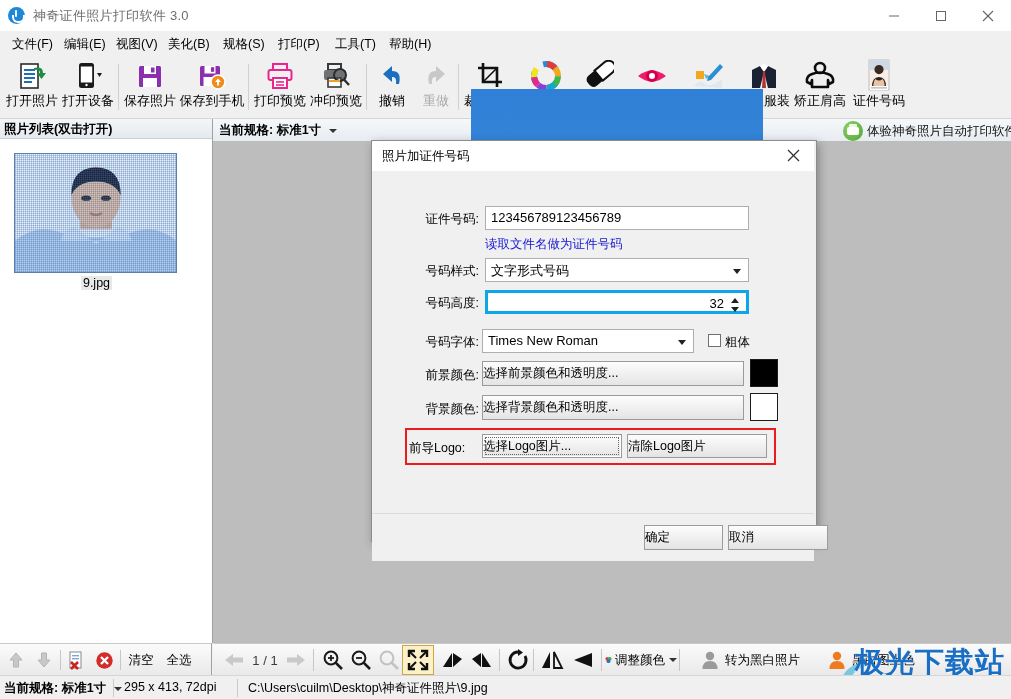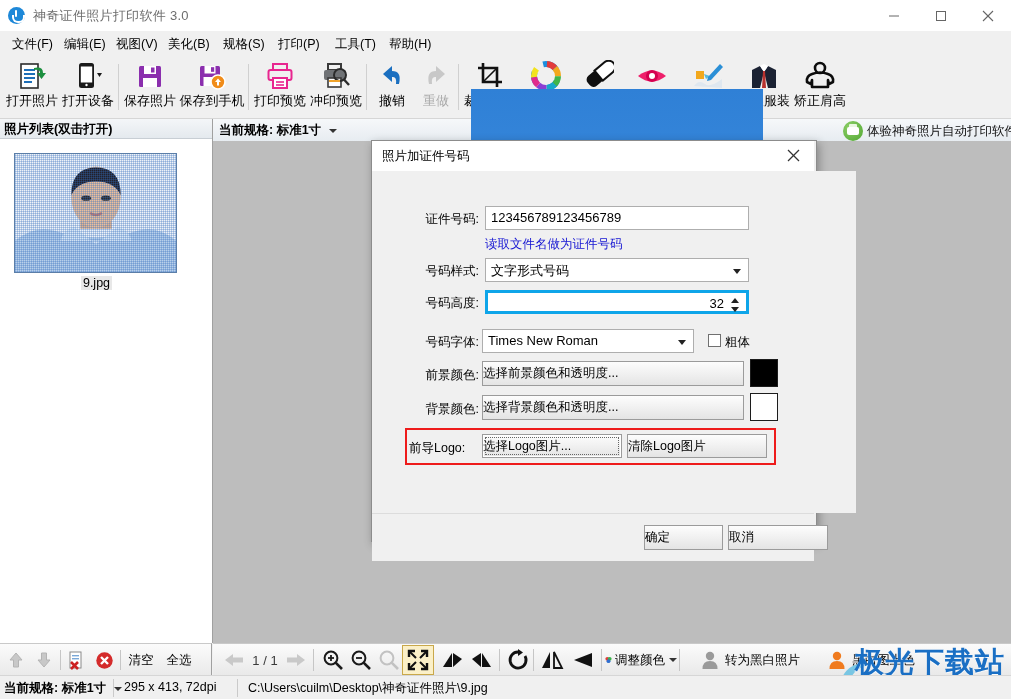--- a/index.html
+++ b/index.html
@@ -125,21 +125,21 @@
   .wm-swirl{position:absolute;left:2px;top:6px;width:62px;height:42px;opacity:.85;}
 
   
   .dlg{position:absolute;left:371px;top:140px;width:444px;height:400px;background:#f0f0f0;
        border:1px solid #8c8c8c;box-shadow:2px 3px 9px rgba(0,0,0,.30);}
   .dlg-title{position:absolute;left:0;top:0;width:442px;height:30px;background:#fff;
              border-bottom:1px solid #e2e2e2;}
   .dlg-title .tx{position:absolute;left:10px;top:7px;font-size:12.5px;color:#000;
                  white-space:nowrap;}
   .dlg-close{position:absolute;right:0;top:0;width:40px;height:29px;cursor:default;}
-  .dlg-body{position:absolute;left:0;top:30px;width:442px;height:342px;background:#f0f0f0;padding-left:42px;}
+  .dlg-body{position:absolute;left:0;top:30px;width:442px;height:342px;background:#f0f0f0;}
   .dlg-foot{position:absolute;left:0;top:372px;width:442px;height:47px;background:#f0f0f0;
             border-top:1px solid #dcdcdc;}
   .flabel{position:absolute;font-size:12.5px;text-align:right;white-space:nowrap;}
   .txtinput{position:absolute;background:#fff;border:1px solid #aeaeae;box-sizing:border-box;
             font-size:13px;padding:0 5px;line-height:22px;height:24px;color:#000;
             font-family:"Liberation Sans",sans-serif;}
   .linklike{position:absolute;font-size:12.5px;color:#1414d2;white-space:nowrap;
             cursor:default;}
   .combo{position:absolute;background:#fff;border:1px solid #aeaeae;box-sizing:border-box;
          height:24px;}
@@ -386,20 +386,34 @@
     <div class="tb" style="left:792px;width:56px">
       <div class="ic">
         <svg width="32" height="32" viewBox="0 0 32 32">
           <path d="M16 3 a5 5 0 0 1 0 10 a5 5 0 0 1 0 -10 z
                    M8 14 q8 -3 16 0 q6 2 5 8 l-4 2 -1 -4 0 7 -16 0 0 -7 -1 4 -4 -2 q-1 -6 5 -8 z" fill="none" stroke="#0d0d0d" stroke-width="2.6" stroke-linejoin="round"></path>
         </svg>
       </div>
       <div class="lb">矫正肩高</div>
     </div>
 
+    <div class="tb" style="left:848px;width:62px">
+      <div class="ic">
+        <svg width="30" height="34" viewBox="0 0 30 34">
+          <rect x="5" y="1" width="20" height="30" fill="#f7eee8" stroke="#b9b2ac" stroke-width="0.8"></rect>
+          <rect x="5" y="1" width="20" height="10" fill="#cfd8e4"></rect>
+          <path d="M15 6 a4.6 4.6 0 0 1 0 9.2 a4.6 4.6 0 0 1 0 -9.2z" fill="#3a2b22"></path>
+          <path d="M8 28 q0 -10 7 -10 q7 0 7 10 z" fill="#2d2119"></path>
+          <path d="M11.5 20 q3.5 3 7 0 q2.2 2 2.2 8 l-11.4 0 q0 -6 2.2 -8 z" fill="#e8c3a8"></path>
+          <rect x="6" y="27" width="18" height="4" fill="#fff"></rect>
+          <rect x="7" y="28.4" width="16" height="1" fill="#9aa3ad"></rect>
+        </svg>
+      </div>
+      <div class="lb">证件号码</div>
+    </div>
   </div>
 
   <div class="leftpanel">
     <div class="lp-head">照片列表(双击打开)</div>
     <div class="lp-body">
       <div class="thumb-wrap">
         <div class="thumb">
           <svg class="face" viewBox="0 0 163 120" preserveAspectRatio="xMidYMid slice">
             <rect width="163" height="120" fill="#eef2f7"></rect>
             <path d="M0 88 q20 -16 40 -10 q22 7 42 7 q20 0 42 -7 q20 -6 39 10 l0 32 -163 0z" fill="#b9d0ea"></path>

